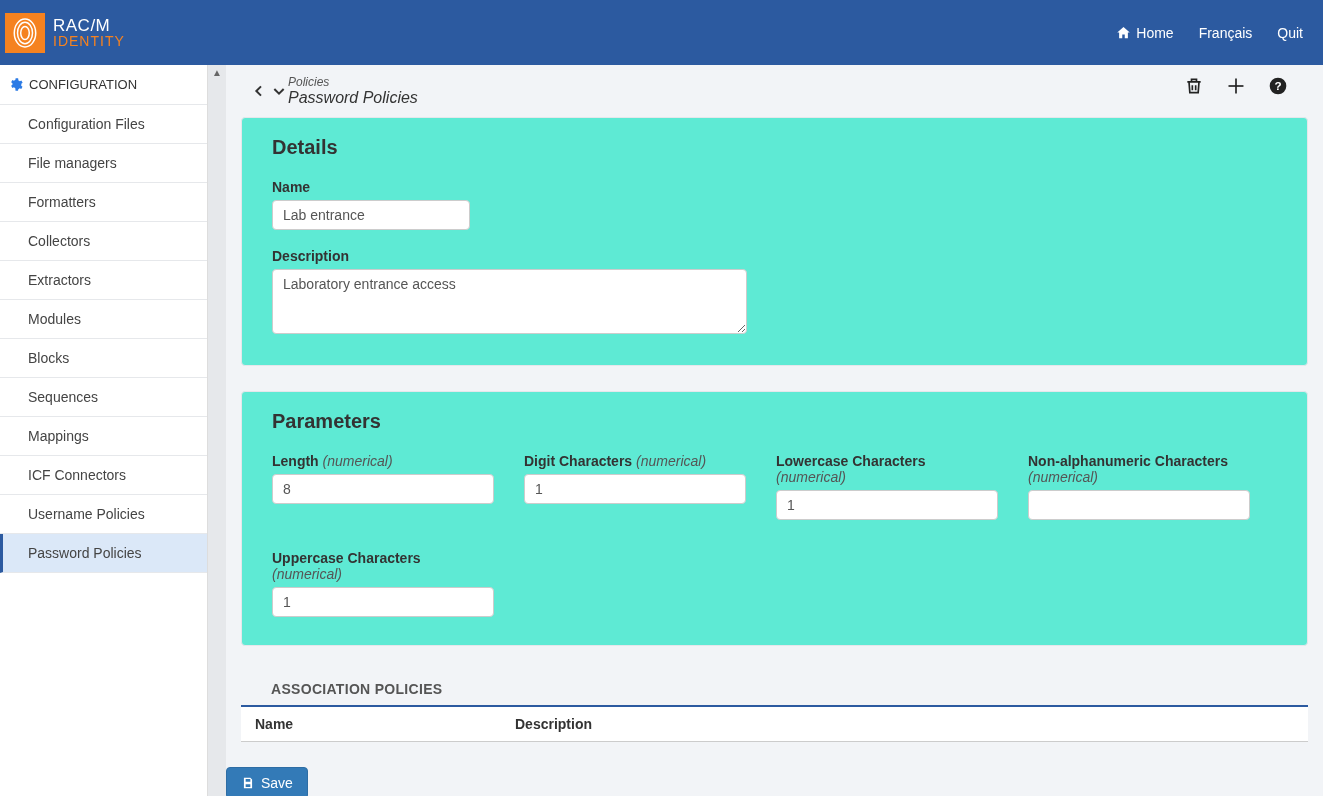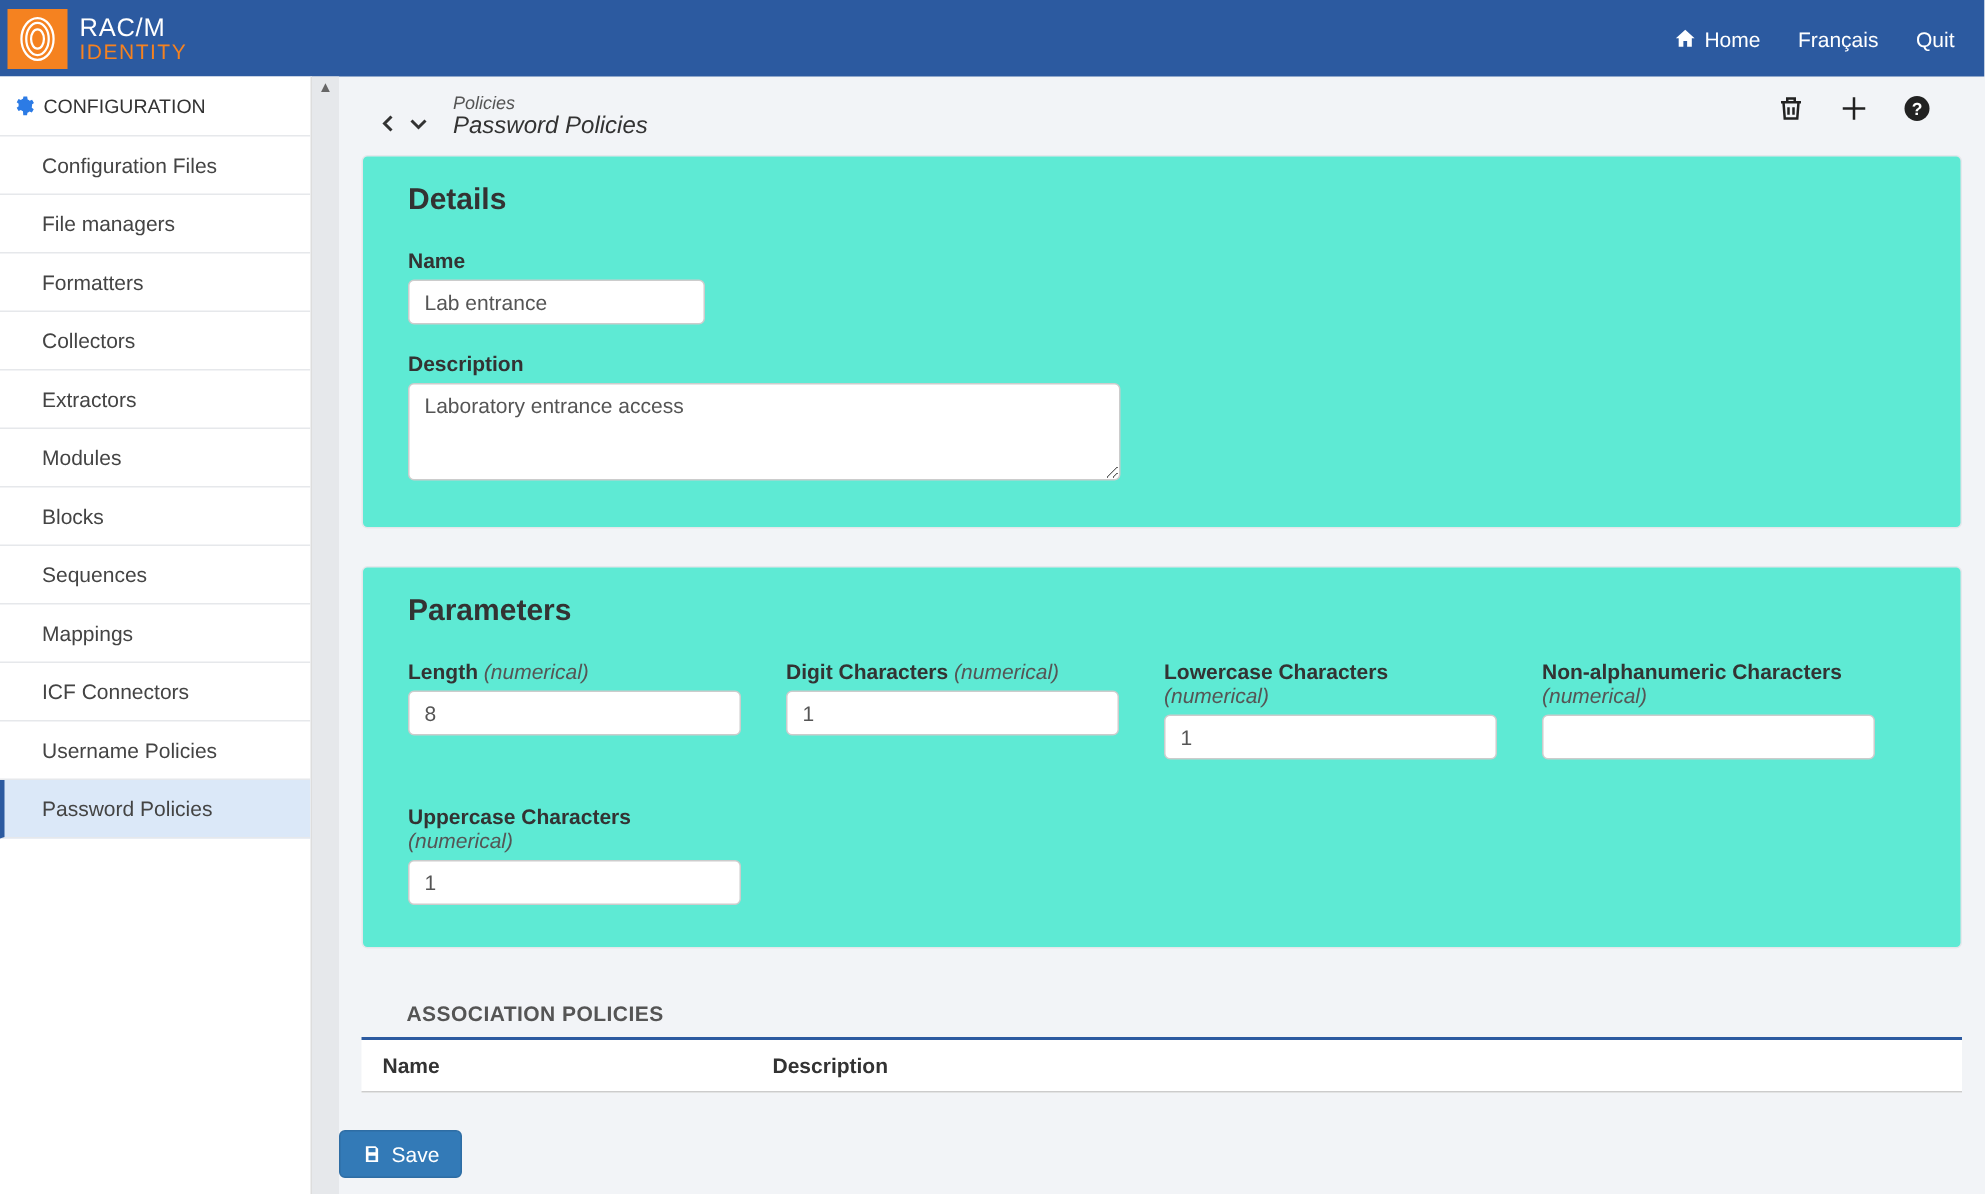--- a/index.html
+++ b/index.html
@@ -1,34 +1,34 @@
 <!DOCTYPE html>
 <html><head>
   <meta charset="utf-8">
   <style>
     * { margin: 0; padding: 0; box-sizing: border-box; }
     body { font-family: "Helvetica Neue", Helvetica, Arial, sans-serif; font-size: 14px; color: #333; background: #f2f4f7; }
-    .topbar { background: #2c5aa0; height: 51px; display: flex; align-items: center; justify-content: space-between; padding: 0 20px 0 5px; color: #fff; }
+    .topbar { background: #2c5aa0; height: 65px; display: flex; align-items: center; justify-content: space-between; padding: 0 20px 0 5px; color: #fff; }
     .logo-wrap { display: flex; align-items: center; gap: 8px; }
     .logo-box { width: 40px; height: 40px; background: #f58220; display: flex; align-items: center; justify-content: center; }
     .logo-text-primary { font-weight: 300; font-size: 17px; color: #fff; letter-spacing: 0.5px; }
     .logo-text-secondary { font-weight: 400; font-size: 14px; color: #f58220; letter-spacing: 1px; margin-top: -3px; }
     .topnav { display: flex; gap: 25px; font-size: 14px; }
     .topnav-item { color: #fff; cursor: pointer; display: flex; align-items: center; gap: 5px; }
     .layout { display: flex; height: calc(100vh - 51px); }
     .sidebar { width: 208px; background: #fff; border-right: 1px solid #ddd; overflow-y: auto; flex-shrink: 0; }
     .sidegutter { width: 18px; background: #e6e8eb; flex-shrink: 0; position: relative; }
     .sidegutter .collapse-arrow { position: absolute; top: 2px; left: 4px; font-size: 10px; color: #666; cursor: pointer; }
     .sidebar-header { display: flex; align-items: center; padding: 12px 8px; font-weight: 400; font-size: 13px; color: #333; border-bottom: 1px solid #e6e8eb; }
     .sidebar-header svg { margin-right: 6px; }
     .sidebar-item { padding: 11px 14px 11px 28px; font-size: 14px; color: #444; border-bottom: 1px solid #e6e8eb; cursor: pointer; }
     .sidebar-item.active { background: #dbe8f8; border-left: 3px solid #2c5aa0; padding-left: 25px; font-weight: 500; }
     .content { flex: 1; overflow-y: auto; background: #f2f4f7; padding-bottom: 30px; }
     .page-header { background: #f2f4f7; padding: 10px 25px 0 25px; display: flex; align-items: flex-start; justify-content: space-between; }
-    .breadcrumb-block { display: flex; align-items: flex-end; gap: 15px; }
+    .breadcrumb-block { display: flex; align-items: center; gap: 1px; }
     .nav-arrows { display: flex; gap: 4px; margin-top: 3px; }
     .nav-arrow { cursor: pointer; color: #333; }
     .breadcrumb-texts { display: flex; flex-direction: column; }
     .breadcrumb-top { font-size: 12px; font-style: italic; color: #555; }
     .breadcrumb-current { font-size: 16px; font-style: italic; color: #333; }
     .toolbar-icons { display: flex; gap: 22px; align-items: center; margin-right: 10px; }
     .toolbar-icon { cursor: pointer; color: #222; }
     .panel { background: #5eead4; border: 1px solid #e5e7eb; border-radius: 4px; margin: 10px 15px 25px 15px; padding: 18px 30px 28px 30px; }
     .panel-title { font-size: 20px; font-weight: 700; color: #333; margin-bottom: 20px; }
     .form-row { margin-bottom: 18px; }

